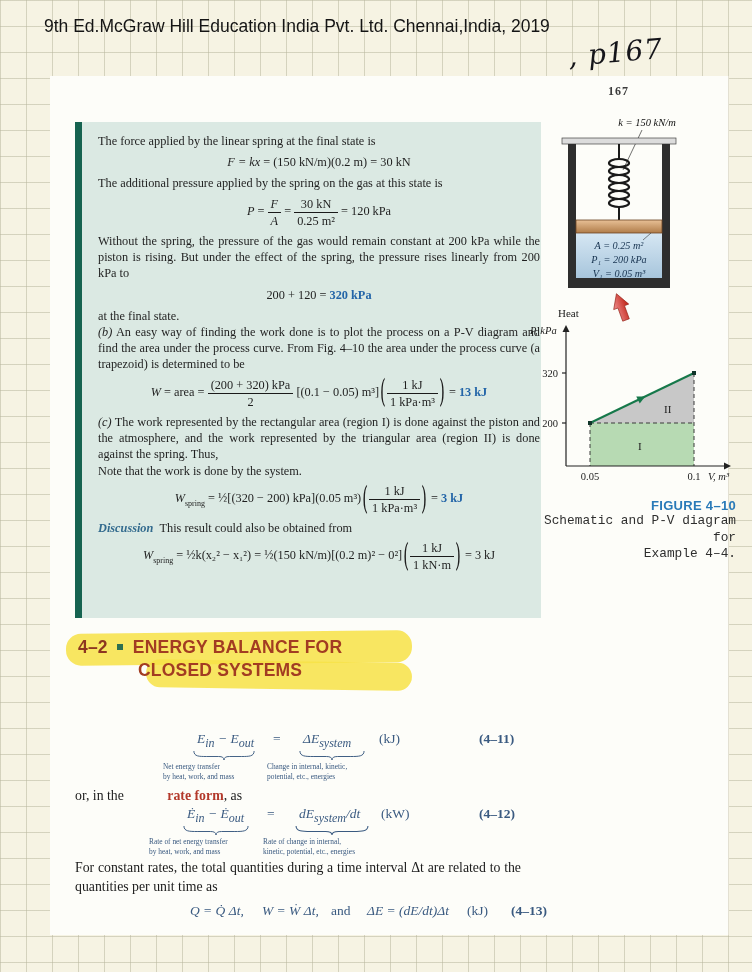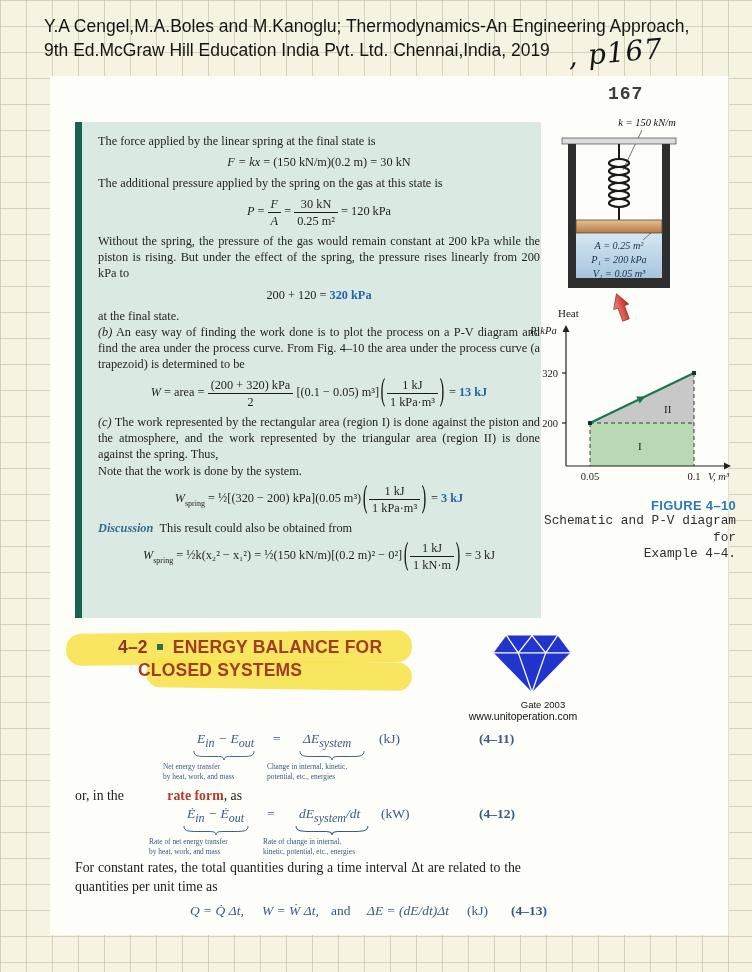--- a/index.html
+++ b/index.html
@@ -14,22 +14,22 @@
   }
   .abs{position:absolute;}
   
   .citation{left:44px;top:14px;width:690px;font-family:"Liberation Sans",sans-serif;
     font-size:17.5px;line-height:1.38;color:#141414;}
   .handnote{left:568px;top:36px;font-family:"DejaVu Serif",serif;font-style:italic;
     font-size:28px;color:#15151a;transform:rotate(-5deg);letter-spacing:1px;}
   
   .page{left:50px;top:76px;width:678px;height:859px;background:#fdfdf9;
     border-right:1px solid #e3e0d2;}
-  .pagenum{left:608px;top:84px;font-family:Liberation Mono, monospace;
-    font-weight:bold;font-size:18px;color:#3c3c3c;letter-spacing:1px;}
+  .pagenum{left:608px;top:84px;font-family:Liberation Serif, serif;
+    font-weight:bold;font-size:12px;color:#3c3c3c;letter-spacing:1px;}
   
   .greenbox{left:75px;top:122px;width:466px;height:496px;box-sizing:border-box;
     background:#dbe9e3;border-left:7px solid #166350;padding:11px 1px 0 16px;
     overflow:hidden;font-size:12.3px;line-height:1.32;color:#1f1f1f;}
   .greenbox p{margin:0;text-align:justify;}
   .beq{text-align:center;margin:5px 0;white-space:nowrap;}
   .it{font-style:italic;}
   .res{color:#2365a8;font-weight:bold;}
   .frac{display:inline-block;vertical-align:middle;text-align:center;line-height:1.15;}
   .frac .num{display:block;border-bottom:1px solid #1a1a1a;padding:0 3px 1px;}
@@ -43,21 +43,21 @@
   .figcap .ft{font-family:"Liberation Sans",sans-serif;font-weight:bold;
     font-size:13px;color:#2a7ab8;letter-spacing:.3px;}
   .figcap .fl{font-size:12.8px;color:#2e2e2e;line-height:1.3;font-family:Liberation Mono, monospace;}
   
   .hl1{left:66px;top:632px;width:346px;height:32px;background:#f7e247;border-radius:15px;
     transform:rotate(-.6deg);opacity:.85;}
   .hl2{left:146px;top:661px;width:266px;height:28px;background:#f7e247;border-radius:14px;
     transform:rotate(.8deg);opacity:.85;}
   .heading{left:78px;top:636px;font-family:"Liberation Sans",sans-serif;font-weight:bold;
     font-size:17.5px;color:#a23c22;letter-spacing:.2px;line-height:1.3;}
-  .heading .row1{display:flex;align-items:center;margin-left:40px;}
+  .heading .row1{display:flex;align-items:center;}
   .heading .num{color:#8d3620;margin-right:9px;}
   .heading .bullet{width:6px;height:6px;background:#2d7050;margin-right:10px;
     display:inline-block;}
   .heading .row2{margin-left:60px;}
   
   .bodypara{width:446px;font-size:13.8px;line-height:1.4;color:#1b1b1b;text-align:justify;}
   .rateword{color:#b3392b;font-weight:bold;margin-left:40px;}
   
   .eqrow{left:75px;width:490px;height:58px;color:#3a5a80;font-size:13.5px;}
   .eqrow .item{position:absolute;top:0;white-space:nowrap;font-style:italic;}
@@ -73,21 +73,20 @@
   .logo-block .l1{font-size:9.5px;margin-top:1px;margin-left:40px;}
   .logo-block .l2{font-size:10.5px;}
   svg text{font-family:"Liberation Serif",serif;}
 </style>
 </head>
 <body>
 
 <div id="canvas">
 
   <div class="abs citation">
-    <div>Y.A Cengel,M.A.Boles and M.Kanoglu; Thermodynamics-An Engineering Approach,</div>
     <div>9th Ed.McGraw Hill Education India Pvt. Ltd. Chennai,India, 2019</div>
   </div>
   <div class="abs handnote">, p167</div>
 
   <div class="abs page"></div>
   <div class="abs pagenum">167</div>
 
   <div class="abs greenbox">
     <p>The force applied by the linear spring at the final state is</p>
     <div class="beq">
@@ -217,33 +216,20 @@
   <div class="abs hl2"></div>
   <div class="abs heading">
     <div class="row1">
       <span class="num">4–2</span>
       <span class="bullet"></span>
       <span>ENERGY BALANCE FOR</span>
     </div>
     <div class="row2">CLOSED SYSTEMS</div>
   </div>
 
-  <div class="abs logo-block">
-    <svg width="92" height="64" viewBox="0 0 100 70" style="margin-left:18px">
-      <polygon points="50,68 8,25 22,6 78,6 92,25" fill="#2134cd"></polygon>
-      <g stroke="#ffffff" stroke-width="1.4" fill="none">
-        <line x1="8" y1="25" x2="92" y2="25"></line>
-        <polyline points="22,6 35,25 50,6 65,25 78,6"></polyline>
-        <line x1="35" y1="25" x2="50" y2="68"></line>
-        <line x1="65" y1="25" x2="50" y2="68"></line>
-      </g>
-    </svg>
-    <div class="l1">Gate 2003</div>
-    <div class="l2">www.unitoperation.com</div>
-  </div>
 
 
   <div class="abs eqrow" style="top:731px">
     <span class="item" style="left:122px"><span>E</span><sub>in</sub> <span>−</span> <span>E</span><sub>out</sub></span>
     <span class="item rom" style="left:198px">=</span>
     <span class="item" style="left:228px"><span>ΔE</span><sub>system</sub></span>
     <span class="item rom" style="left:304px">(kJ)</span>
     <span class="item eqnum" style="left:404px">(4–11)</span>
     <svg class="ubr" style="left:118px;width:62px" viewBox="0 0 70 10" preserveAspectRatio="none">
         <path d="M1,1 C1,6.5 7,6.5 15,6.5 L29,6.5 C33,6.5 35,7.5 35,10 C35,7.5 37,6.5 41,6.5 L55,6.5 C63,6.5 69,6.5 69,1" fill="none" stroke="#3a5a80" stroke-width="1"></path>

